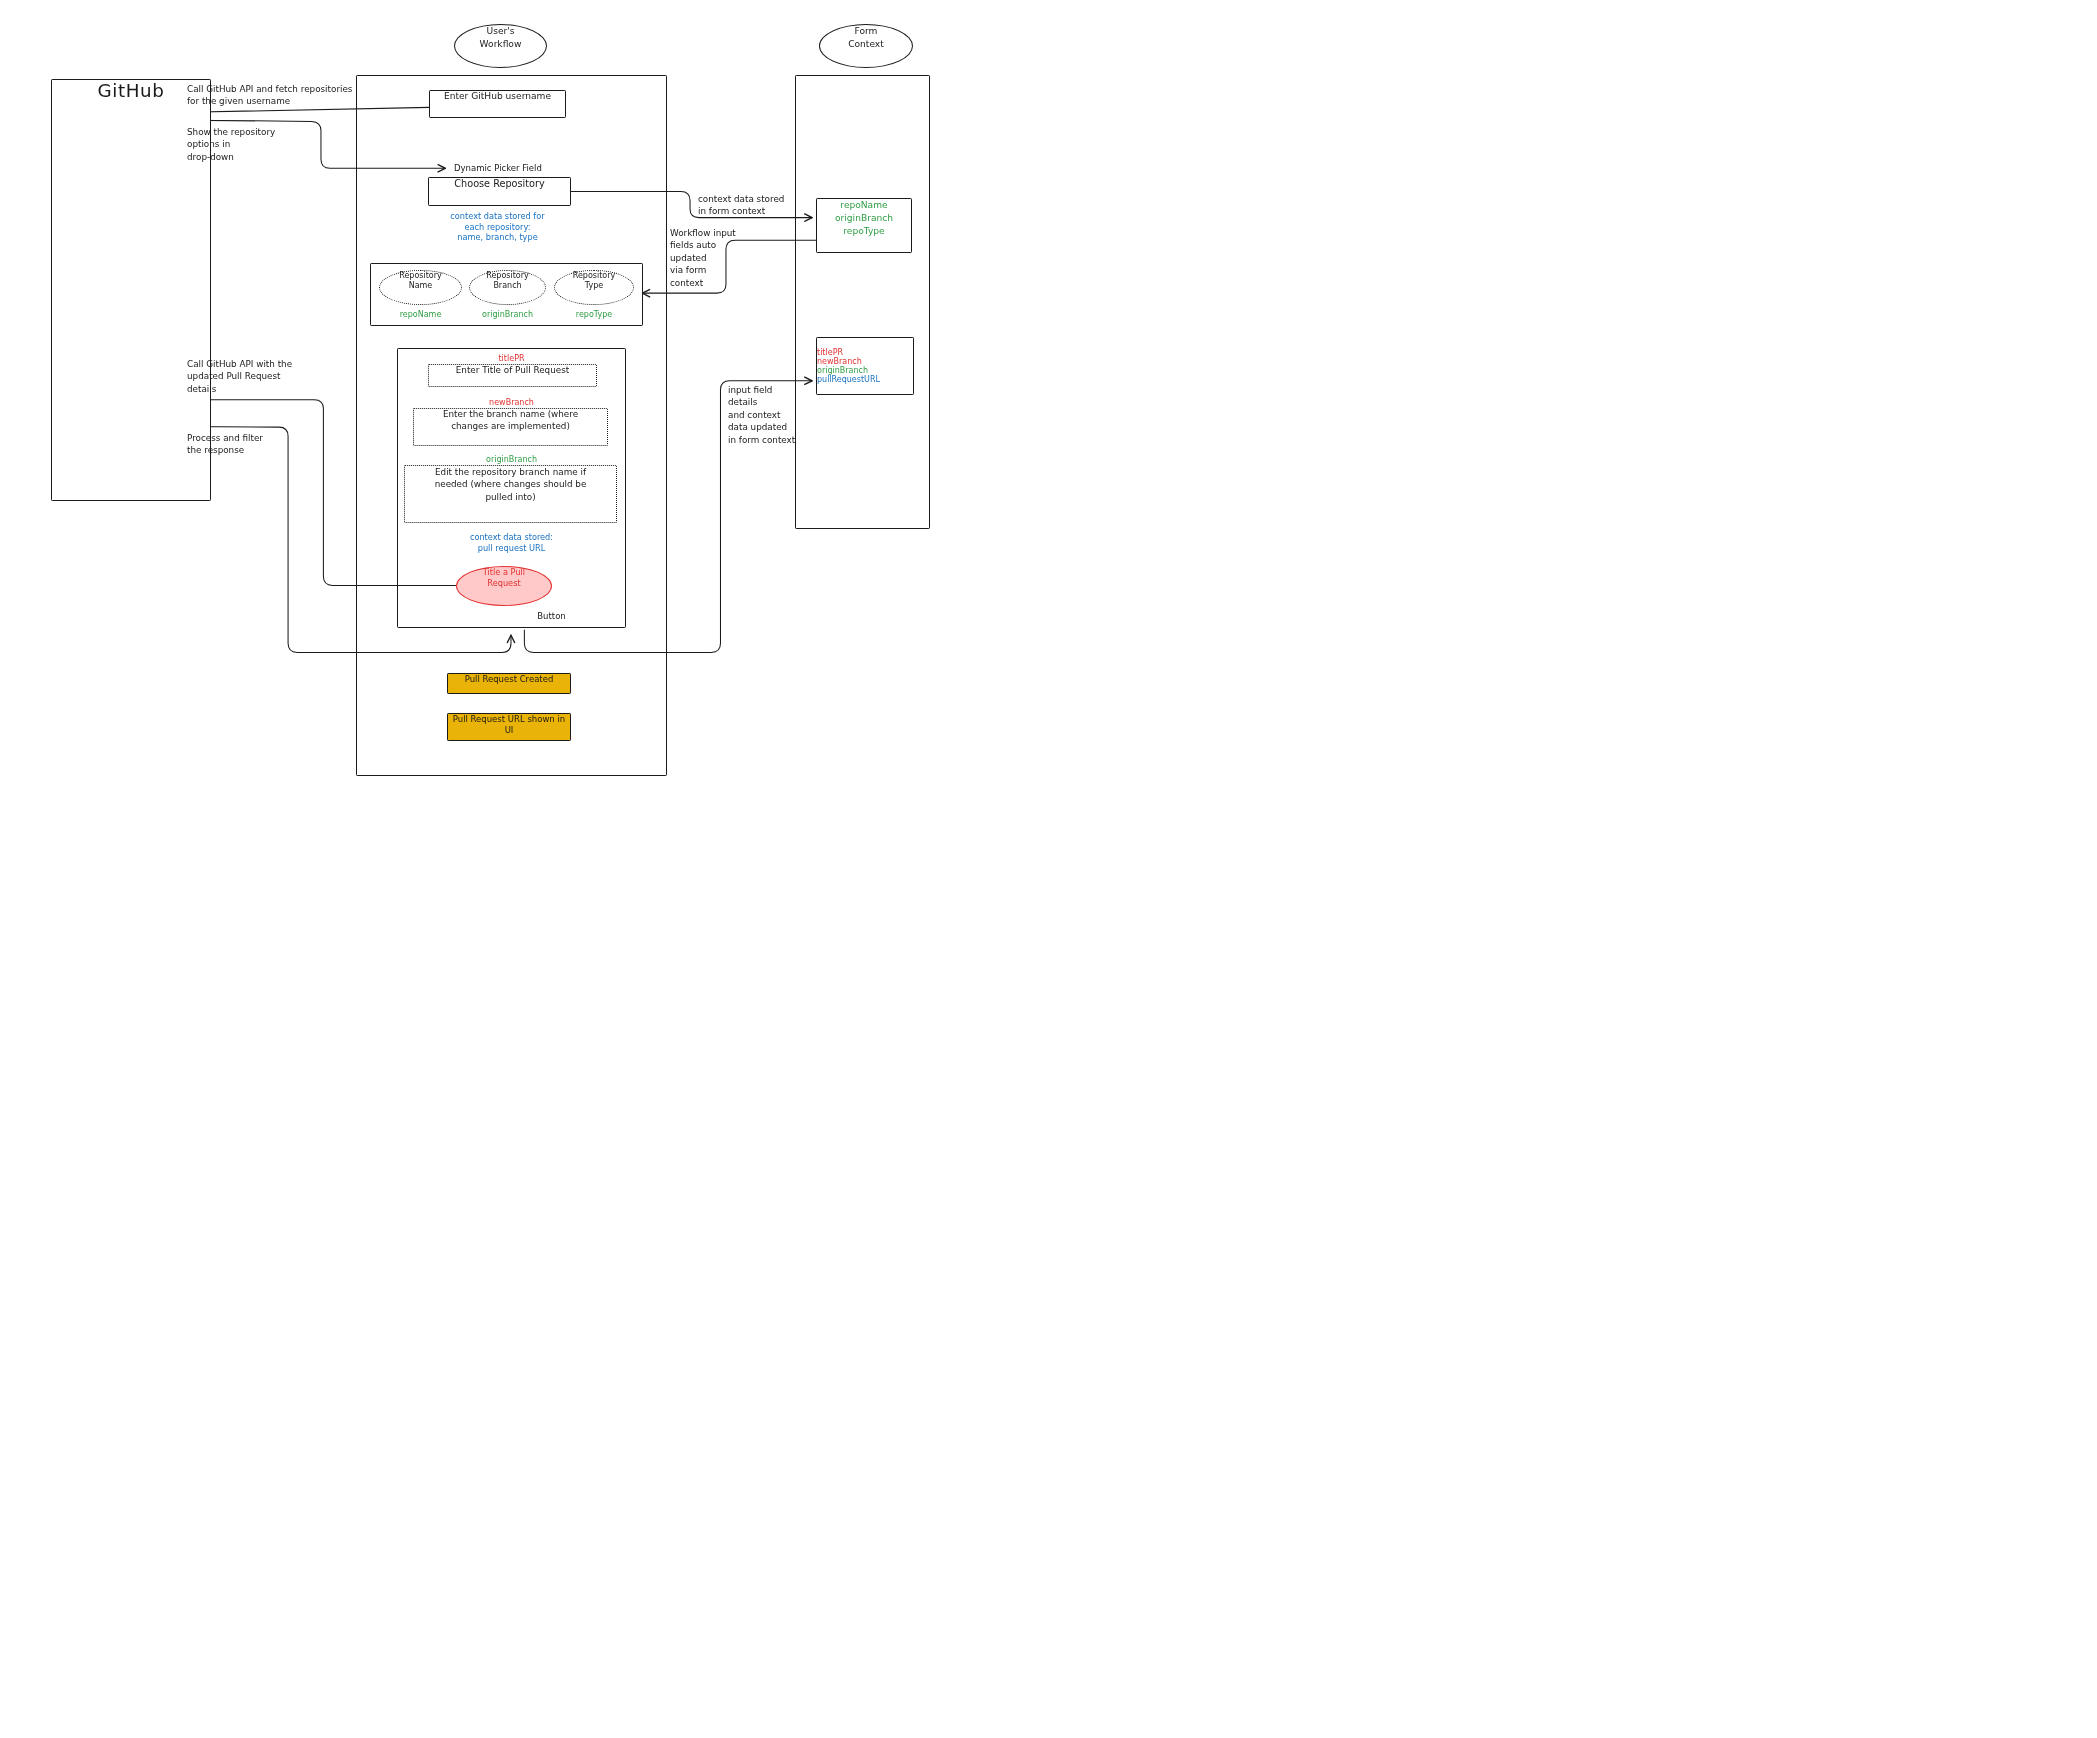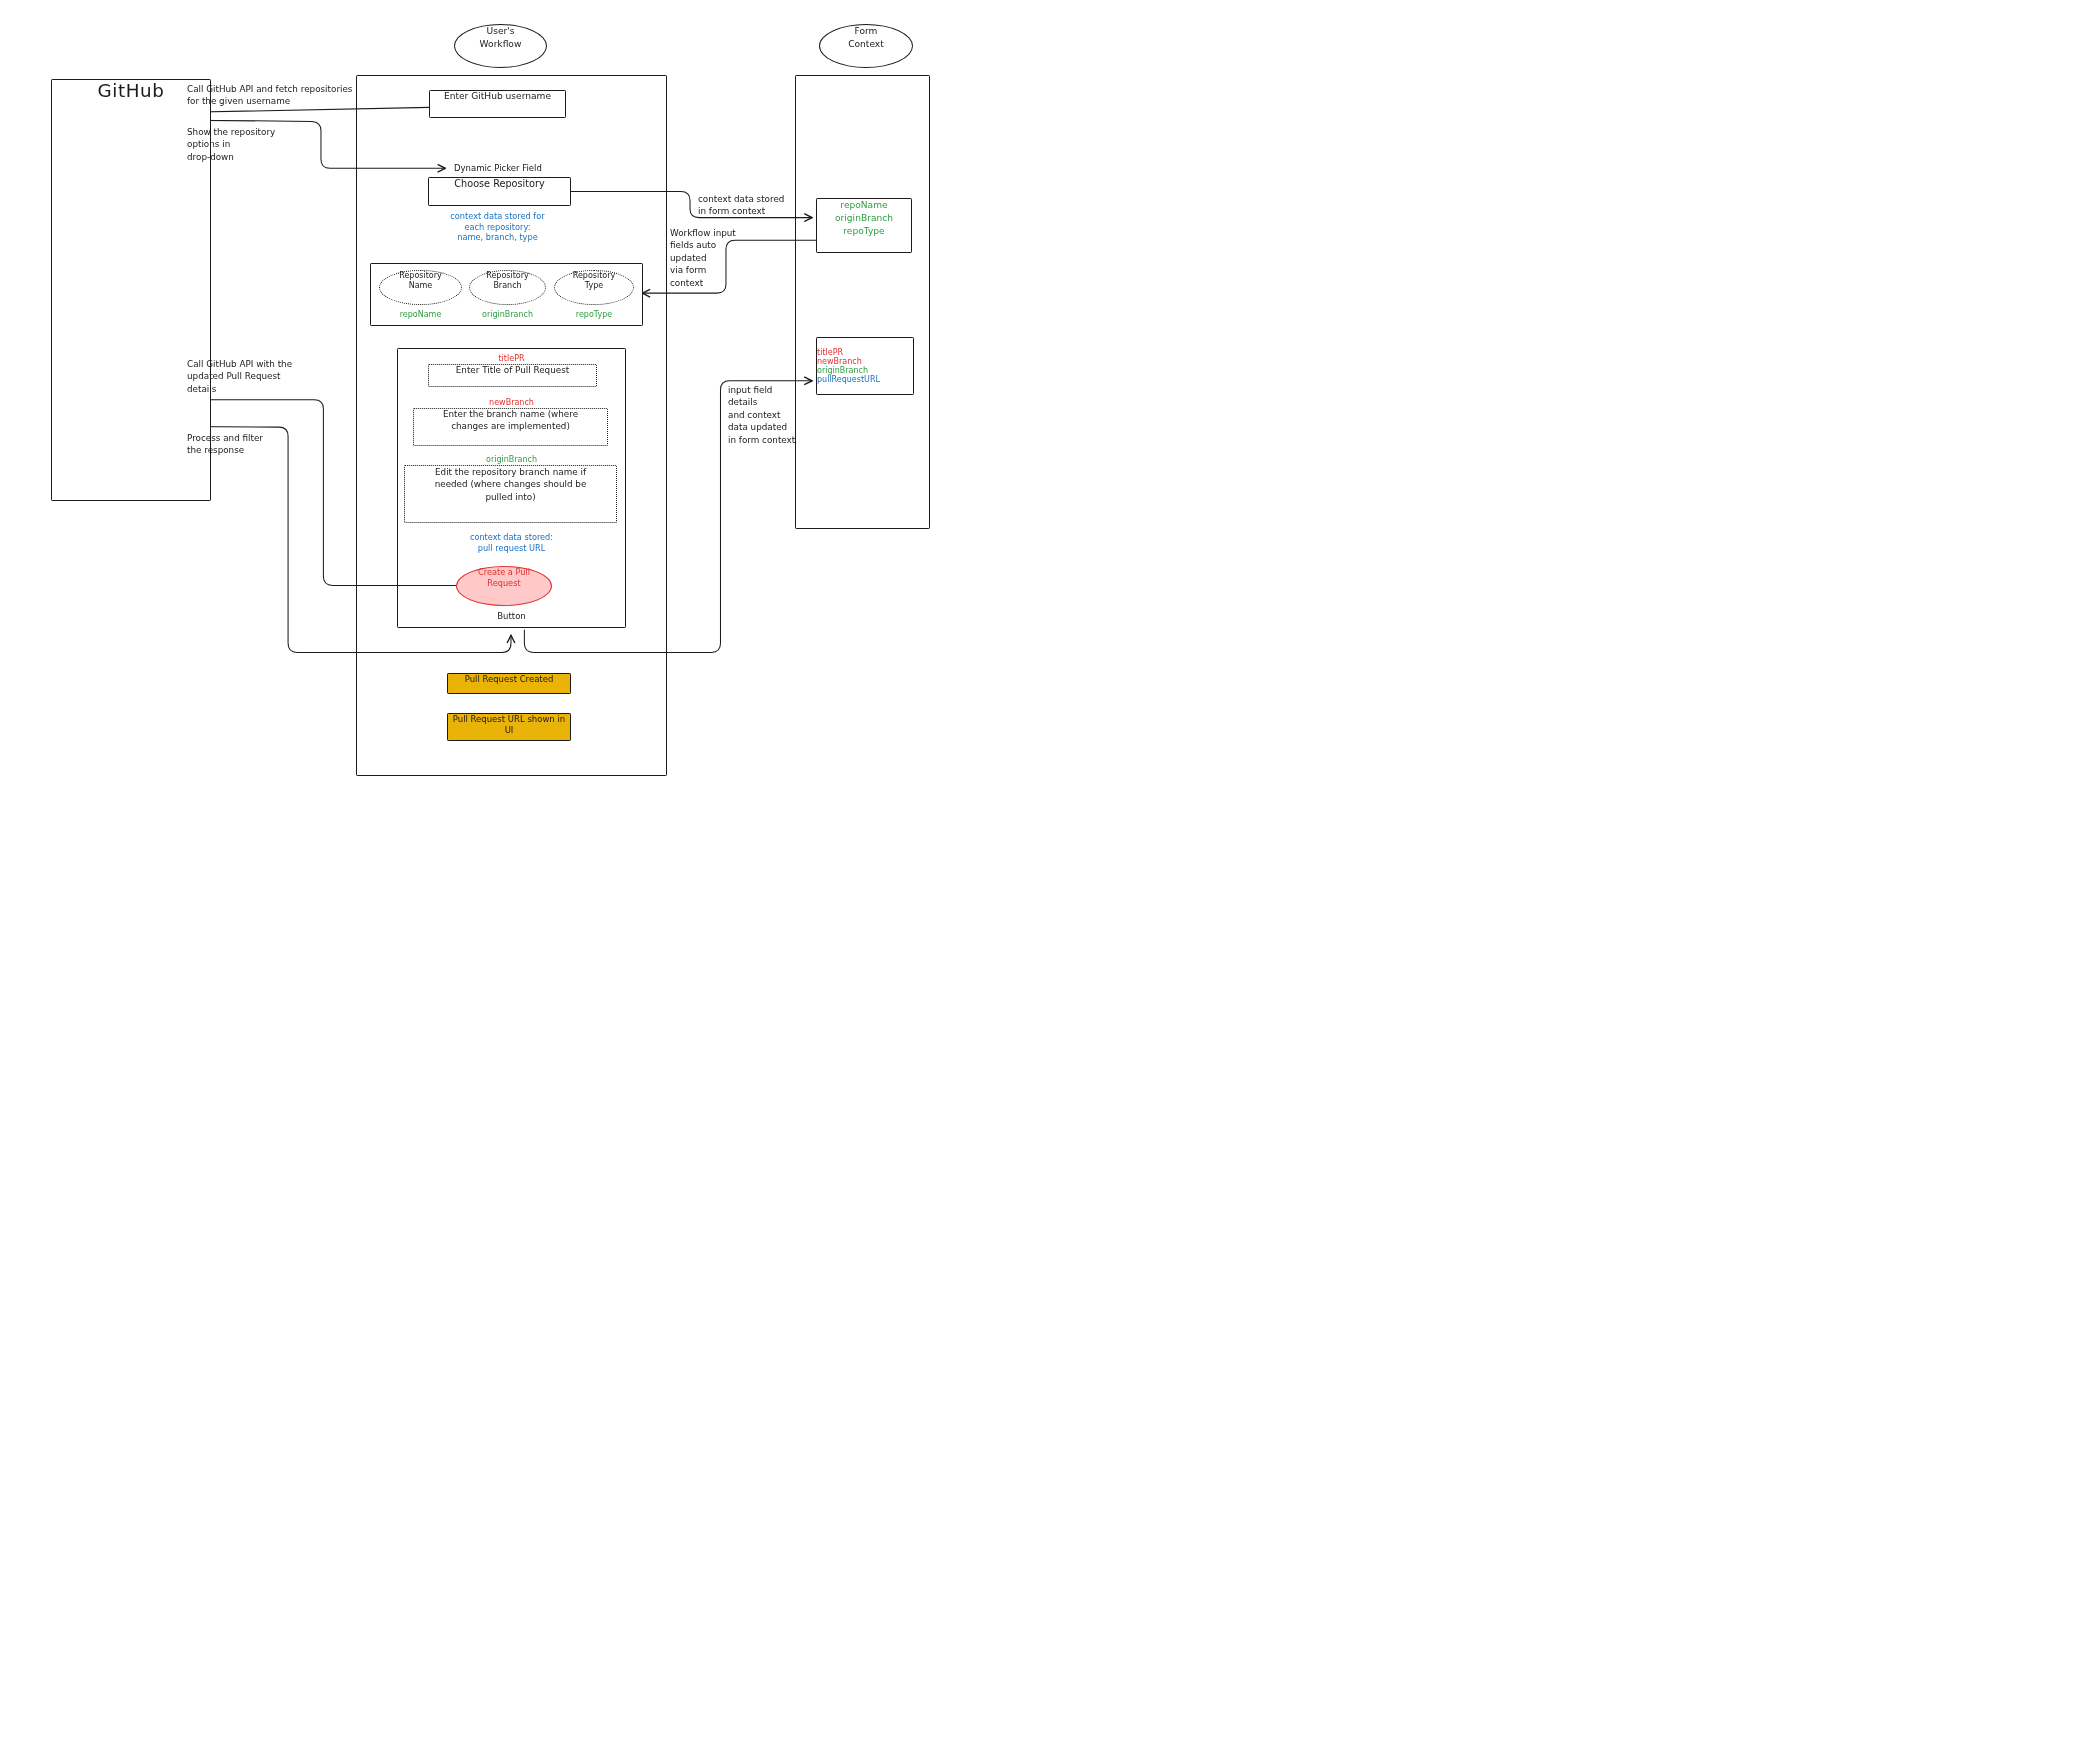--- a/index.html
+++ b/index.html
@@ -126,24 +126,24 @@
   <div class="box dotted" style="left:404px;top:465px;width:213px;height:58px;">
     <span class="pre center" style="font-size:8.8px;line-height:1.4;">Edit the repository branch name if
 needed (where changes should be
 pulled into)</span>
   </div>
 
   <div class="txt blue center" style="left:397px;top:532px;width:229px;font-size:8.2px;line-height:1.3;">context data stored:
 pull request URL</div>
 
   <div class="box ellipse pinkfill" style="left:456px;top:566px;width:96px;height:40px;">
-    <span class="pre center red" style="font-size:8.2px;line-height:1.3;">Create a Pull
+    <span class="pre center red" style="font-size:8.2px;line-height:1.3;">Title a Pull
 Request</span>
   </div>
-  <div class="txt center" style="left:397px;top:610px;width:229px;font-size:8.5px;">Button</div>
+  <div class="txt center" style="left:397px;top:610px;width:229px;font-size:8.5px;padding-left:40px;">Button</div>
 
   <div class="box bluefill" style="left:447px;top:673px;width:124px;height:21px;">
     <span style="font-size:8.5px;">Pull Request Created</span>
   </div>
   <div class="box bluefill" style="left:447px;top:713px;width:124px;height:28px;">
     <span class="pre center" style="font-size:8.5px;line-height:1.3;">Pull Request URL shown in
 UI</span>
   </div>
 
   <div class="box" style="left:816px;top:198px;width:96px;height:55px;">

